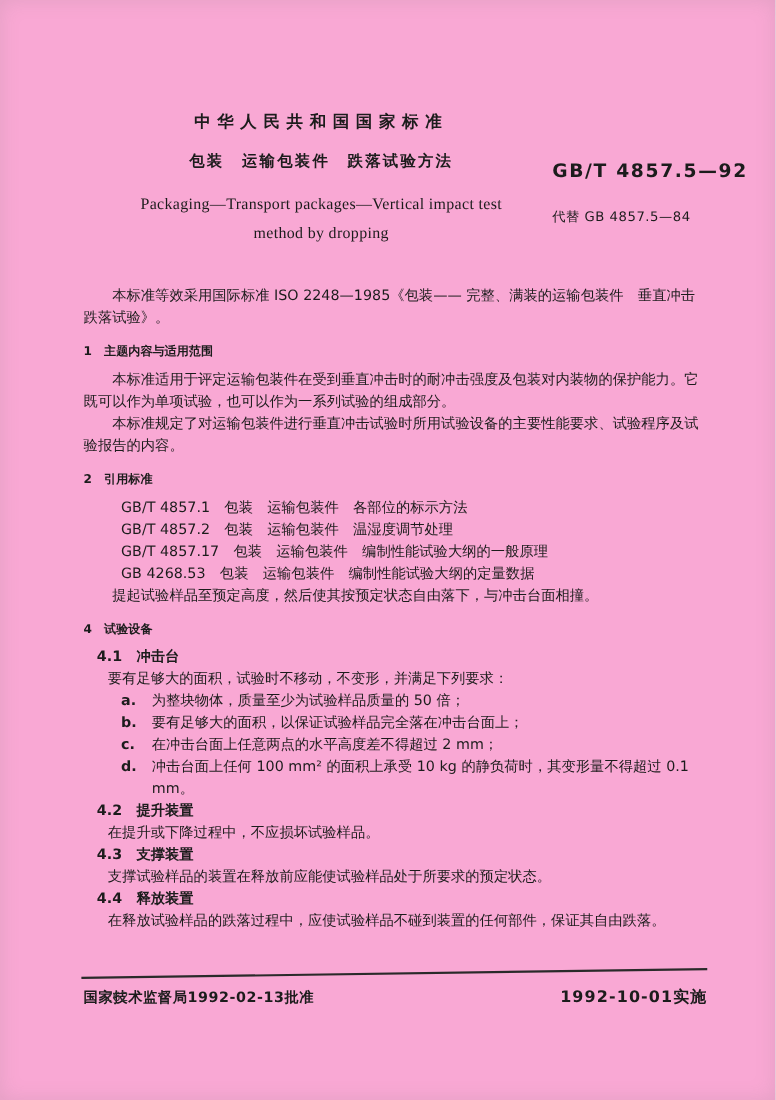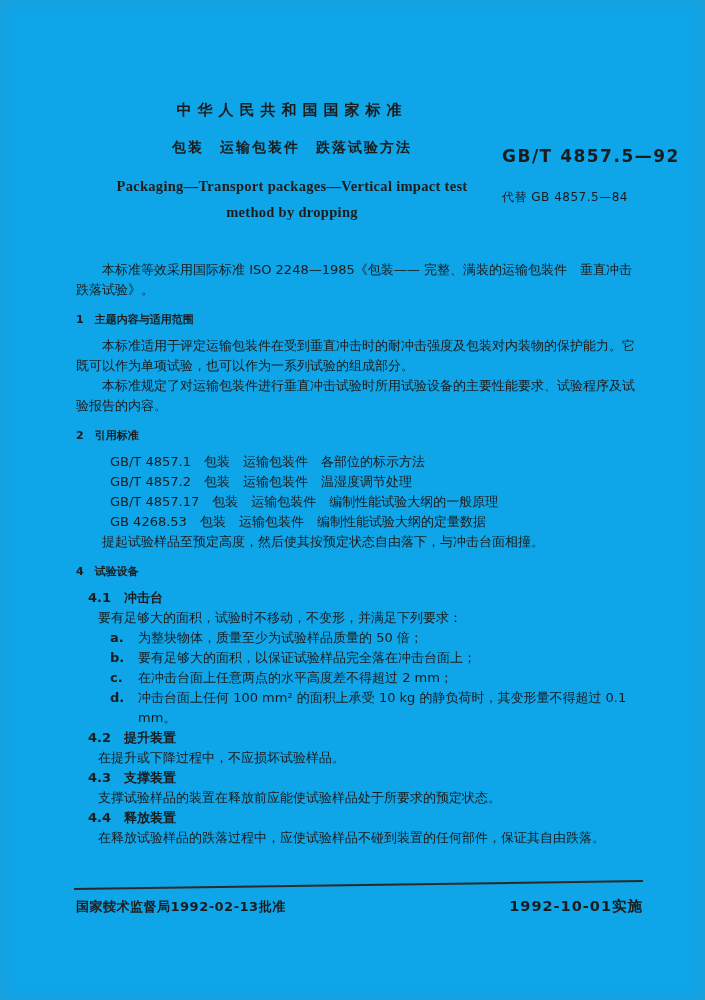--- a/index.html
+++ b/index.html
@@ -6,21 +6,21 @@
     margin: 0;
     padding: 0;
     background: #e8e8e6;
     font-family: "DejaVu Sans", sans-serif;
   }
   .page {
     position: relative;
     width: 705px;
     height: 1000px;
     margin: 0 auto;
-    background: #0ea5e9;
+    background: #f9a8d4;
     color: #1c1c1c;
     overflow: hidden;
     box-shadow: inset 0 0 18px rgba(120,120,115,0.18);
     box-sizing: border-box;
     padding: 0 64px 0 76px;
   }
   
   .header { position: relative; margin-top: 100px; }
   .header-left { width: 432px; text-align: center; }
   .natstd {
@@ -34,21 +34,21 @@
     margin-top: 12px;
     font-size: 14px;
     font-weight: bold;
     letter-spacing: 2px;
     line-height: 30px;
     white-space: nowrap;
   }
   .title-en {
     margin-top: 16px;
     font-family: "Liberation Serif", serif;
-    font-weight: bold;
+    font-weight: normal;
     font-size: 14.5px;
     line-height: 16px;
     letter-spacing: 0.3px;
   }
   .title-en2 { margin-top: 10px; }
   .header-right {
     position: absolute;
     left: 426px;
     top: 46px;
     width: 235px;

